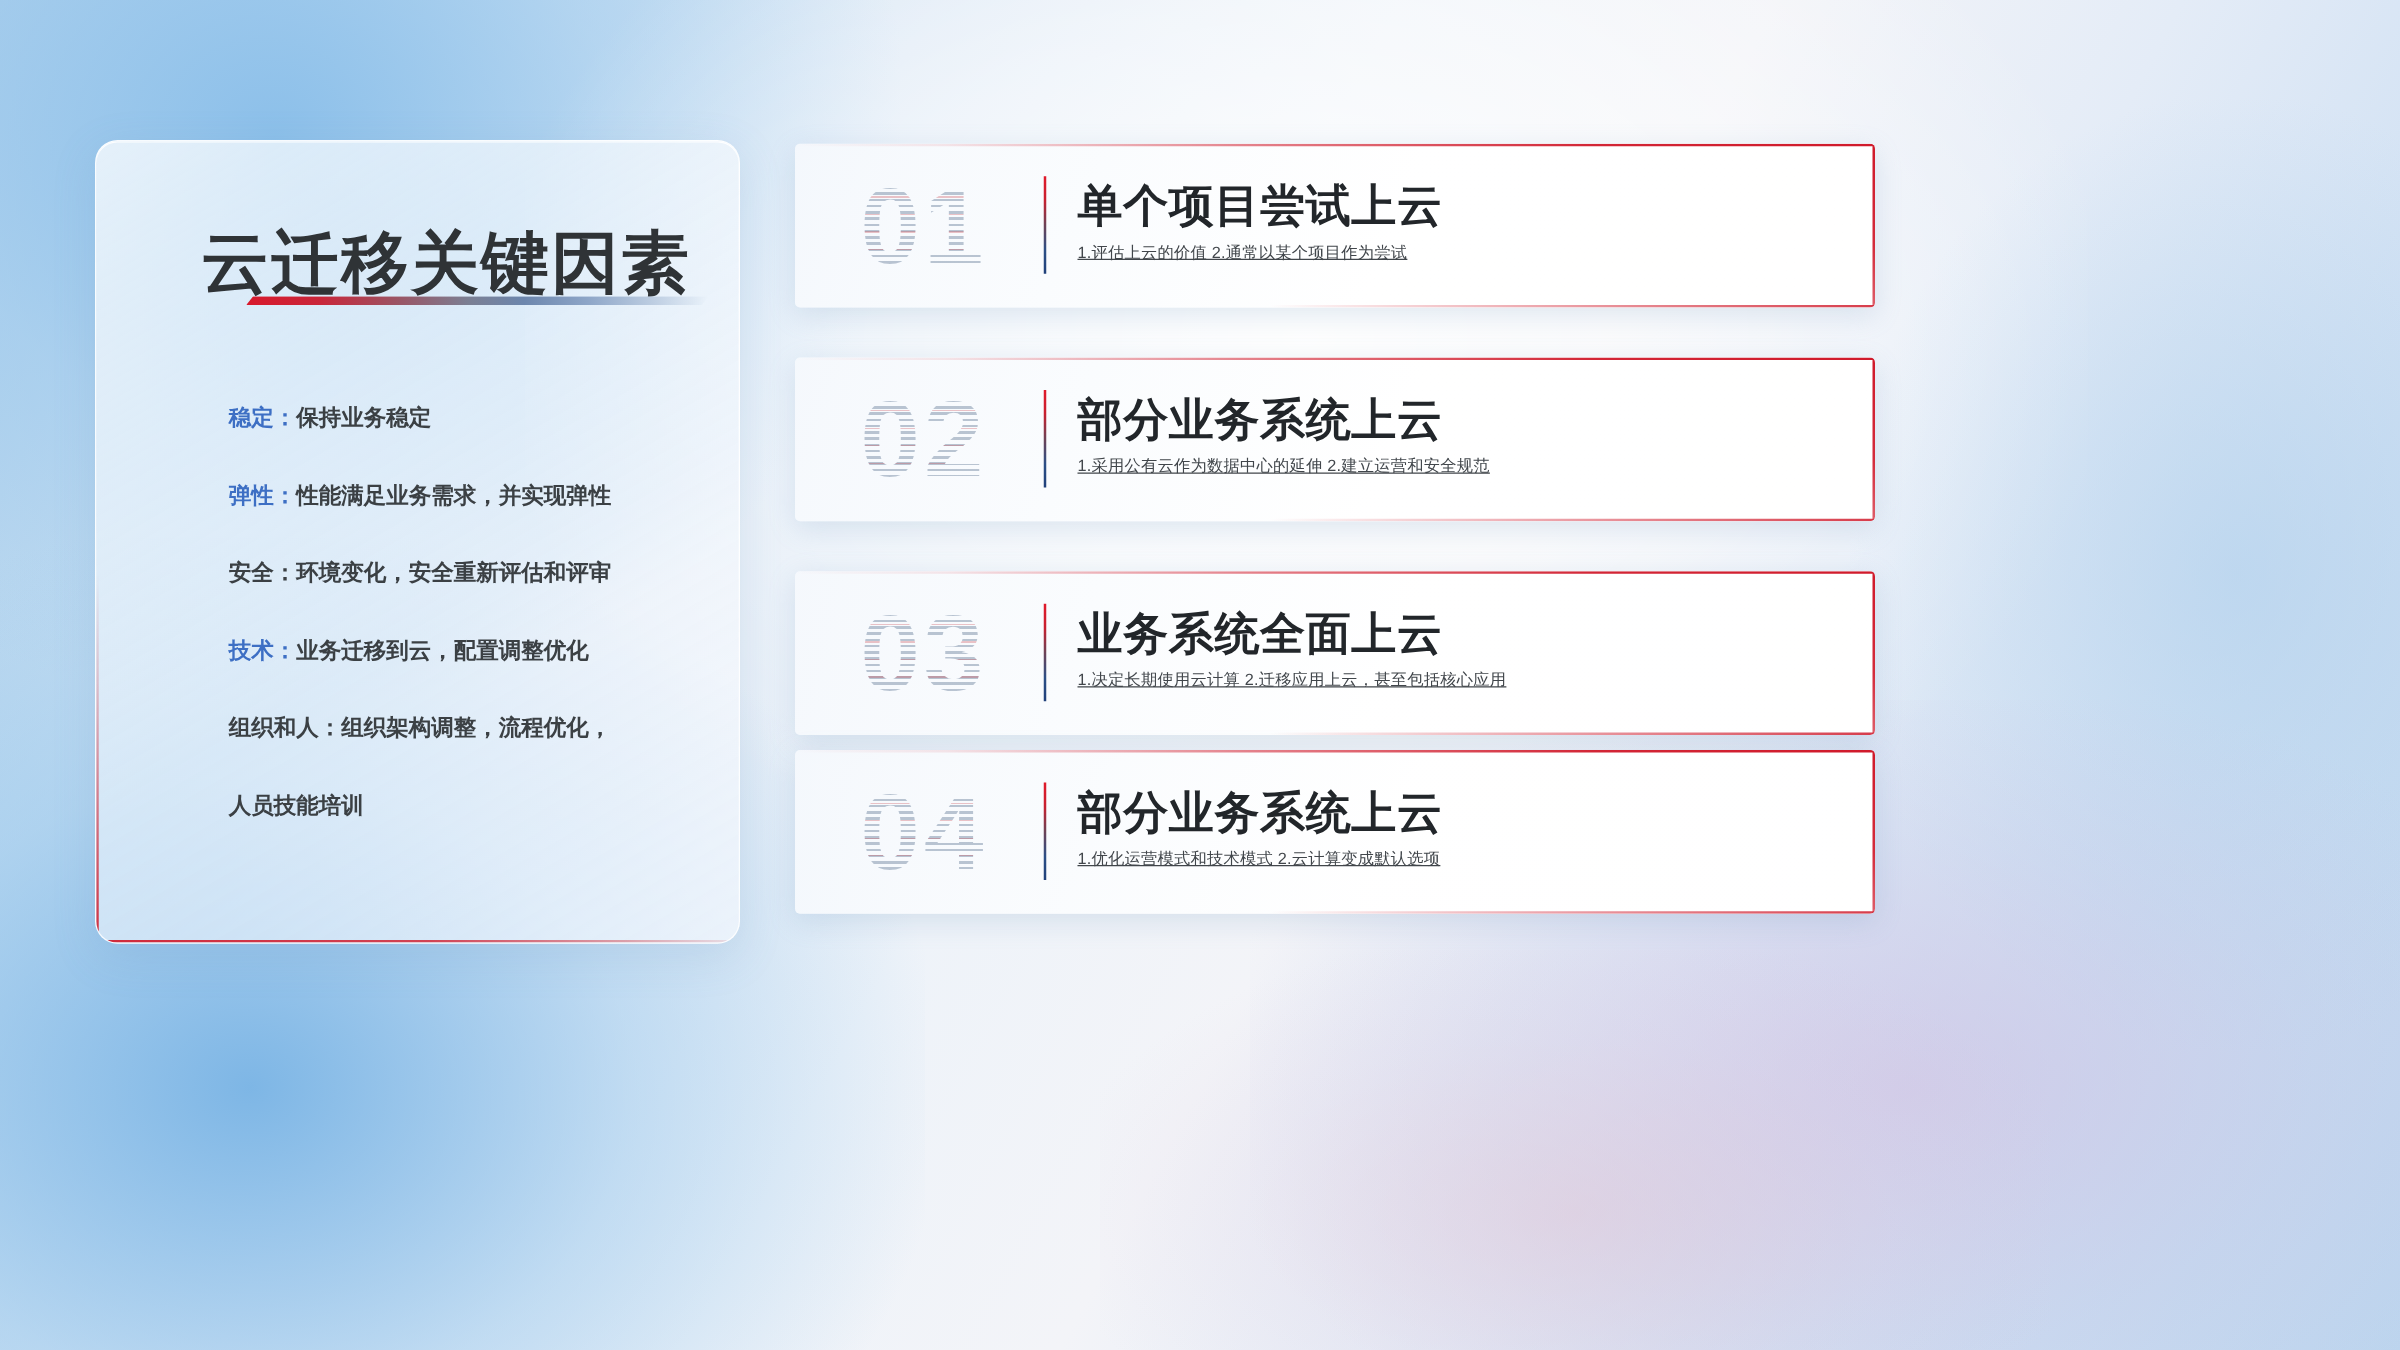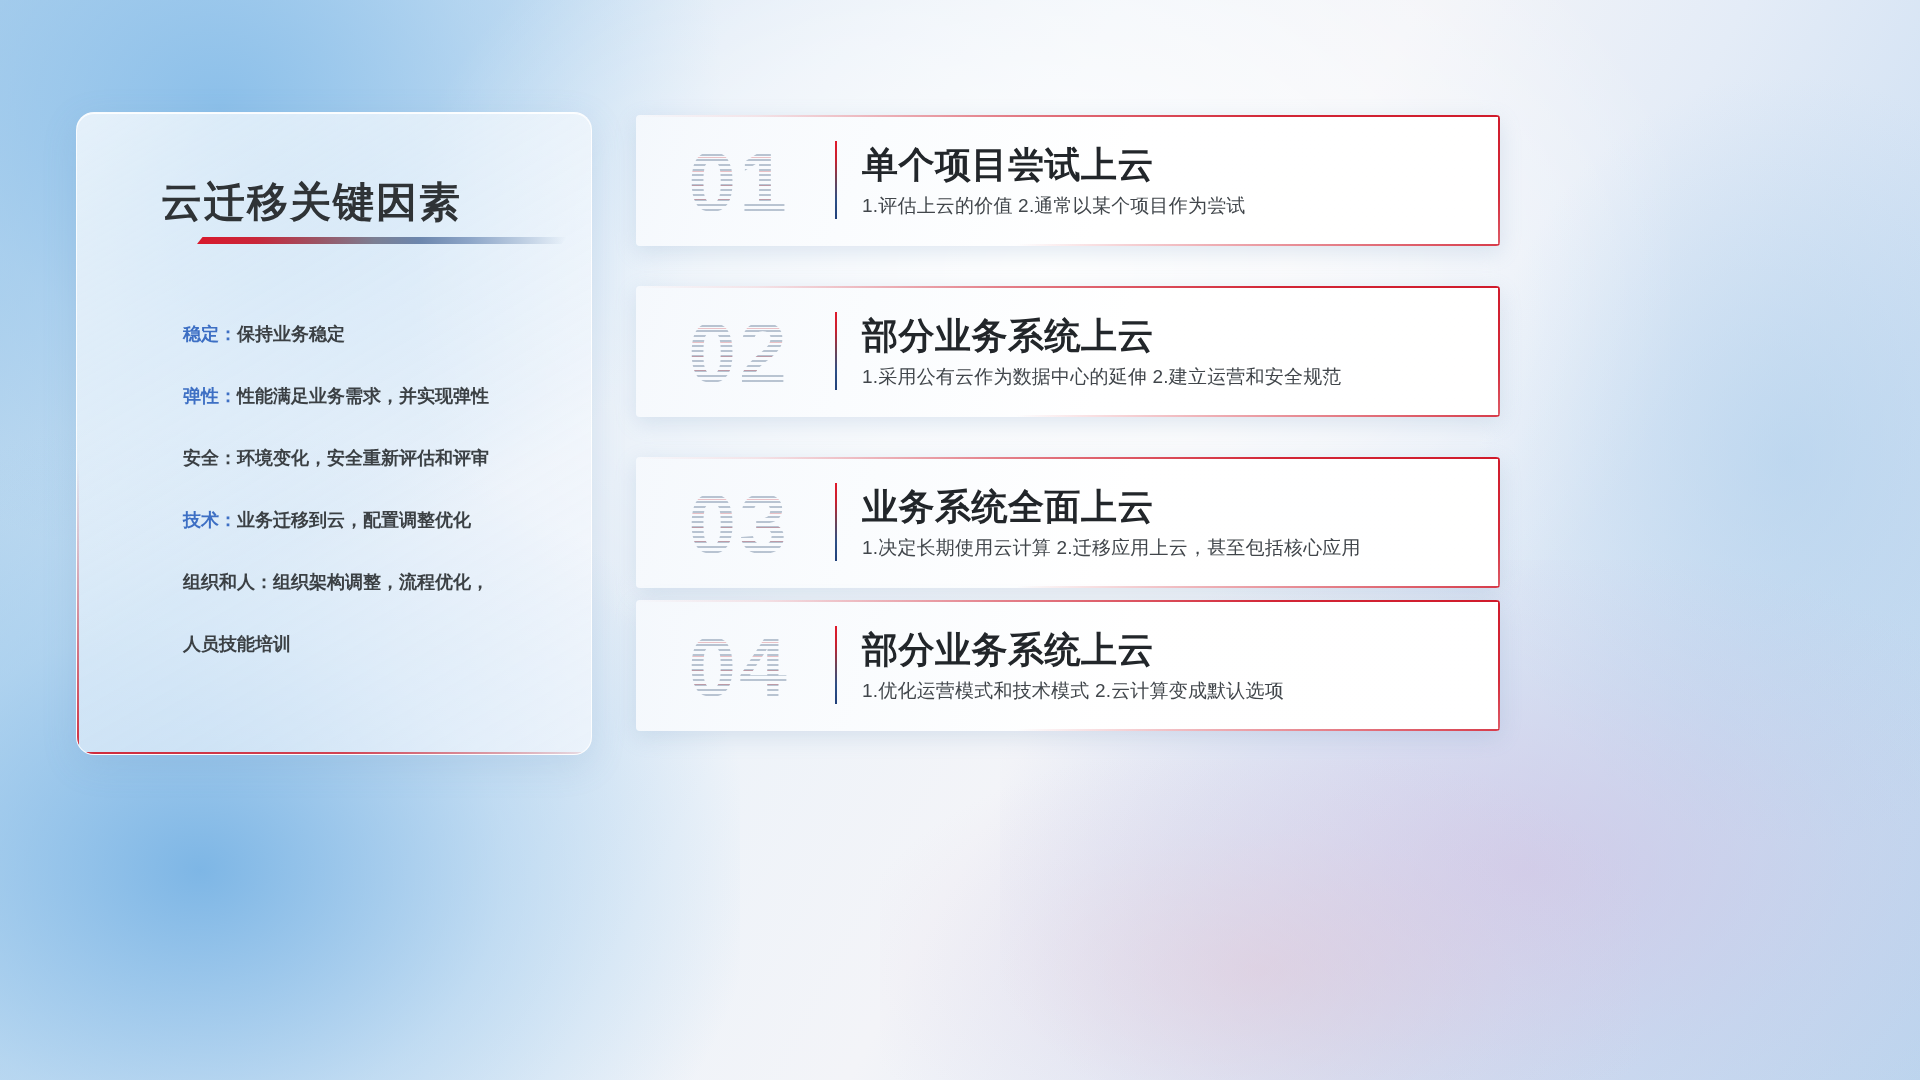--- a/index.html
+++ b/index.html
@@ -68,21 +68,21 @@
     position:absolute; left:0; bottom:0; width:100%; height:2px;
     background:linear-gradient(90deg, rgba(208,26,43,.92) 0%, rgba(208,26,43,.80) 52%, rgba(208,60,70,.45) 82%, rgba(208,60,70,.10) 100%);
   }
   #left-card-edge-l {
     position:absolute; left:0; bottom:0; width:2px; height:46%;
     background:linear-gradient(0deg, rgba(208,26,43,.9) 0%, rgba(208,26,43,.22) 70%, rgba(208,26,43,0) 100%);
   }
 
   #left-title {
     position:absolute; left:84px; top:62px;
-    font-size:41px; font-weight:bold; letter-spacing:2px;
+    font-size:54px; font-weight:bold; letter-spacing:2px;
     color:#2f3336;
   }
   #title-rule {
     position:absolute; left:120px; top:124px; width:370px; height:7px;
     background:linear-gradient(90deg,
        #d8192c 0%, #c9263a 16%, #9a5565 33%,
        #7b7f93 48%, #6c86ad 60%, #8ea6c8 74%,
        #bacbe0 87%, rgba(214,226,238,0) 100%);
     clip-path:polygon(1.5% 0,100% 0,98.5% 100%,0 100%);
   }
@@ -159,21 +159,21 @@
     position:absolute; left:199px; top:26px; width:2px; height:78px;
     background:linear-gradient(180deg, #e01a2b 0%, #c9202f 24%, #6d4255 50%, #2c4f86 76%, #20407a 100%);
   }
 
   .rc-head {
     position:absolute; left:226px; top:26px;
     font-size:36px; font-weight:bold; color:#22262a; letter-spacing:.5px;
   }
   .rc-desc {
     position:absolute; left:226px; top:78px;
-    font-size:19px; color:#41464b; letter-spacing:.2px;
+    font-size:13px; color:#41464b; letter-spacing:.2px;text-decoration:underline;
   }
 </style>
 </head>
 <body>
 
 <div id="bg-base"></div>
 <div id="bg-glow-tl"></div>
 <div id="bg-glow-bl"></div>
 <div id="bg-glow-white"></div>
 <div id="bg-glow-r"></div>

